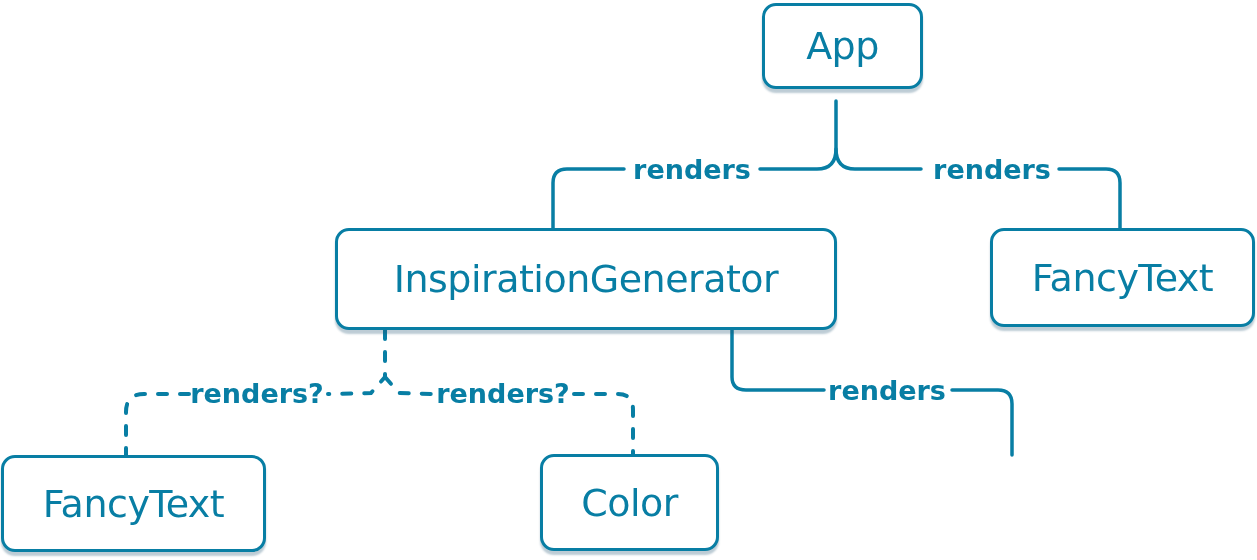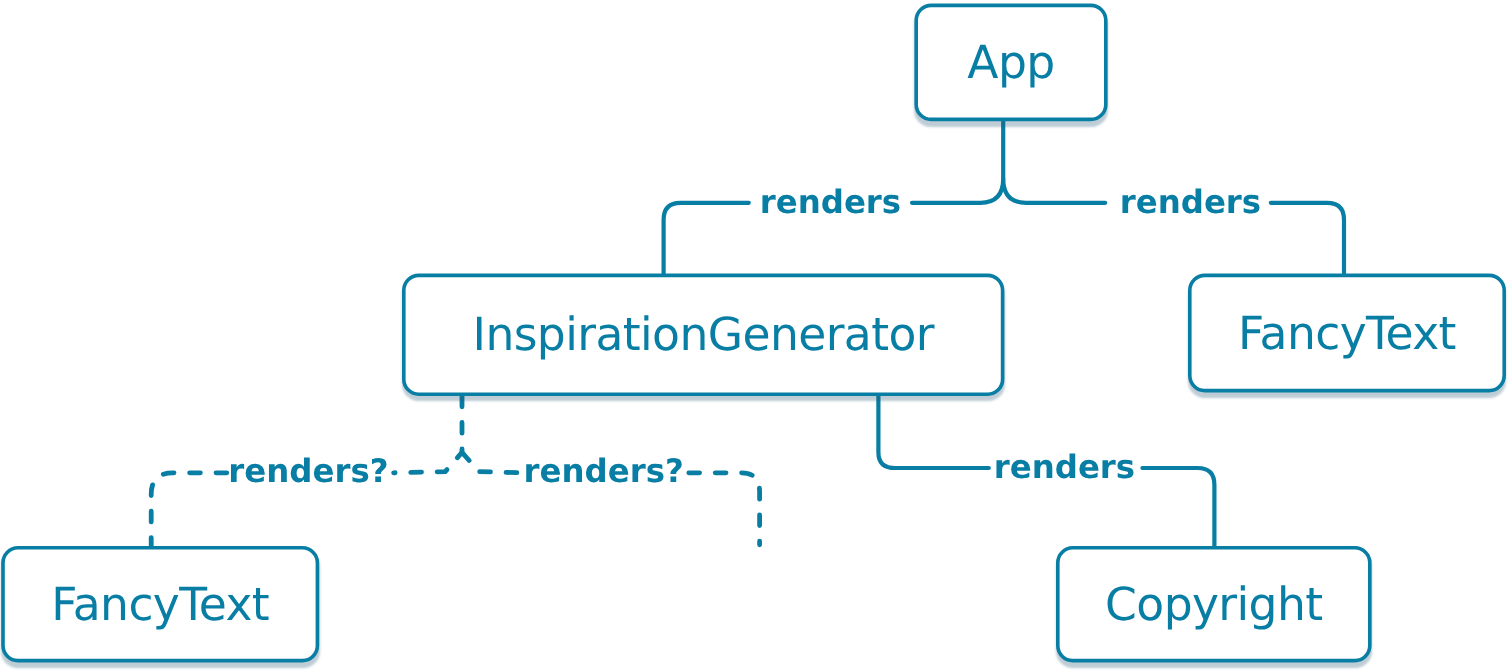--- a/index.html
+++ b/index.html
@@ -45,21 +45,21 @@
     box-shadow: 0 4px 2px rgba(35, 85, 115, 0.30);
     display: flex;
     align-items: center;
     justify-content: center;
     color: var(--accent);
     font-size: 38px;
     font-weight: 500;
     letter-spacing: -0.5px;
     white-space: nowrap;
   }
-  .node-app        { left: 762px;  top: 3px;   width: 161px; height: 98px; }
+  .node-app        { left: 762px;  top: 3px;   width: 161px; height: 86px; }
   .node-insp       { left: 335px;  top: 228px; width: 502px; height: 102px; }
   .node-fancy-top  { left: 990px;  top: 228px; width: 265px; height: 99px; }
   .node-fancy-bot  { left: 1px;    top: 455px; width: 265px; height: 97px; }
   .node-color      { left: 540px;  top: 454px; width: 179px; height: 97px; }
   .node-copyright  { left: 880px;  top: 455px; width: 263px; height: 97px; }
 </style>
 </head>
 <body>
 
 <div class="stage">
@@ -96,18 +96,18 @@
   </div>
 
   <div class="node node-fancy-top">
     <span>FancyText</span>
   </div>
 
   <div class="node node-fancy-bot">
     <span>FancyText</span>
   </div>
 
+  <div class="node node-color">
+    <span>Color</span>
+  </div>
 
-  <div class="node node-copyright">
-    <span>Copyright</span>
-  </div>
 
 </div>
 
 </body></html>

